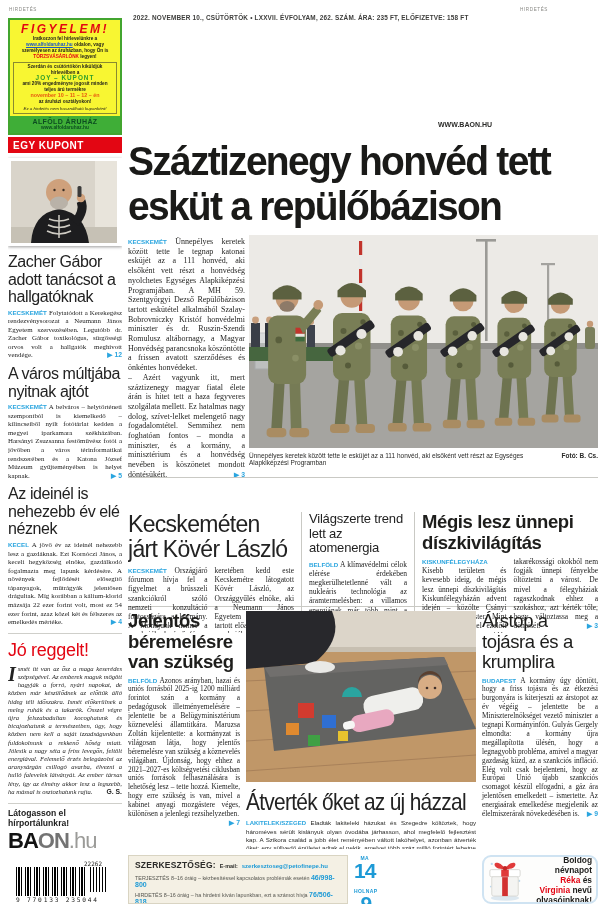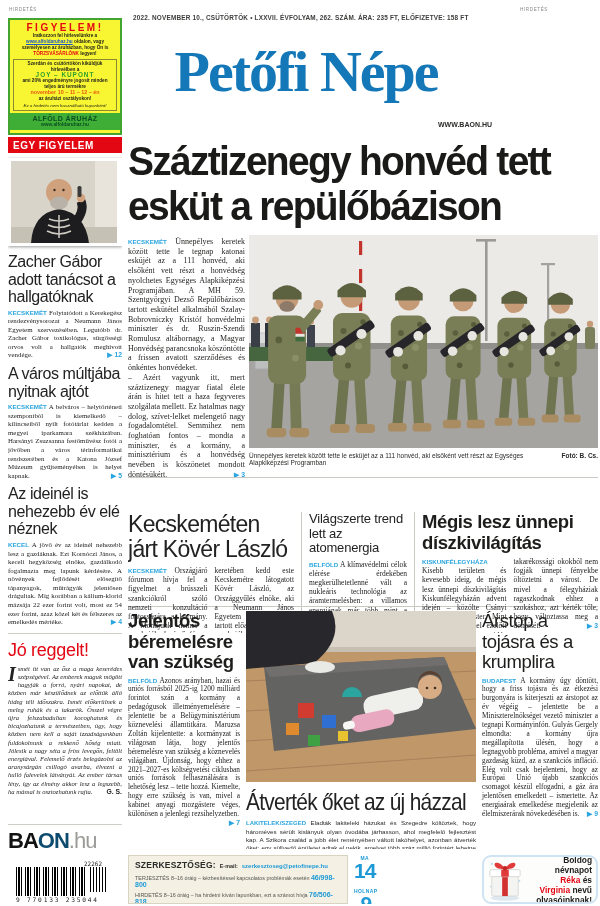--- a/index.html
+++ b/index.html
@@ -14,21 +14,21 @@
             color:#3c3c3a;letter-spacing:.2px;white-space:nowrap;}
   .masthead{position:absolute;left:138px;top:26px;width:336px;margin:0;text-align:center;
             font-family:"Liberation Serif",serif;font-weight:bold;font-size:58px;line-height:92px;
             color:#1377b8;letter-spacing:-2px;}
   .website{position:absolute;left:380px;top:121px;width:112px;text-align:right;
            font-size:7px;font-weight:bold;color:#2b2b29;}
 
   
   .left-ad{position:absolute;left:8px;top:18px;width:114px;height:117px;box-sizing:border-box;
            background:#f8f632;border:2px solid #43a52f;padding:2px 3px;overflow:hidden;text-align:center;}
-  .la-att{color:#e30613;font-weight:bold;font-size:10px;letter-spacing:2.5px;}
+  .la-att{color:#e30613;font-weight:bold;font-size:12px;letter-spacing:2.5px;font-style:italic;}
   .la-p{font-size:4.7px;line-height:5.9px;font-weight:bold;color:#1c1c1a;}
   .la-url{color:#1c56c8;text-decoration:underline;}
   .la-loyal{color:#e30613;}
   .la-box{border:1px solid #8a8a30;margin-top:2px;padding:1px 2px;font-size:4.7px;line-height:5.9px;font-weight:bold;}
   .la-joy{color:#2f9e2b;font-size:6.4px;letter-spacing:1px;display:block;}
   .la-dates{color:#e85a10;font-size:5.4px;display:block;}
   .la-disc{font-style:italic;font-weight:normal;display:block;margin-top:1px;font-size:4.4px;}
   .la-store{background:#3fae37;margin:2px -3px -2px;padding:2px 0 3px;}
   .la-store-name{color:#0c4d20;font-weight:bold;font-size:7px;letter-spacing:.4px;display:block;}
   .la-store-url{color:#0c4d20;font-size:4.8px;font-weight:bold;display:block;}
@@ -56,21 +56,21 @@
   .sb-rule{border:0;border-top:1px solid #cfcfca;margin:6px 0 4px;width:100%;}
   .greet-title{color:#e30613;font-size:18px;font-weight:400;margin:2px 0 4px;letter-spacing:-.3px;}
   .greet-body{font-family:"Liberation Serif",serif;font-style:italic;font-size:6.6px;line-height:8.2px;
               text-align:justify;margin:0;color:#222;}
   .dropcap{float:left;font-size:20px;line-height:16px;font-style:italic;font-weight:bold;margin:1px 2px 0 0;}
   .sig{float:right;font-style:normal;font-weight:bold;font-family:"Liberation Sans",sans-serif;font-size:6.8px;}
   .sb-bottom{margin-top:auto;}
   .portal-cta{font-size:8.6px;font-weight:bold;color:#222;margin:3px 0 1px;}
   .baon{font-size:22px;font-weight:bold;letter-spacing:-1px;line-height:24px;}
   .baon .ba{color:#121212;}
-  .baon .on{color:#0c4a6e;margin-top:28px;}
+  .baon .on{color:#737373;margin-top:28px;}
   .baon .hu{color:#9b9b98;font-weight:normal;}
   .barcode{margin-top:7px;width:100px;margin-left:8px;}
   .bc-top{font-family:"DejaVu Sans Mono",monospace;font-size:6px;text-align:right;padding-right:14px;}
   .bars{display:flex;gap:4px;align-items:flex-start;}
   .bar-main{width:70px;height:29px;
     background:repeating-linear-gradient(90deg,#000 0 1px,#fff 1px 2px,#000 2px 4px,#fff 4px 5px,#000 5px 6px,#fff 6px 9px);}
   .bar-add{width:18px;height:25px;
     background:repeating-linear-gradient(90deg,#000 0 1px,#fff 1px 3px,#000 3px 4px,#fff 4px 6px);}
   .bc-num{font-family:"DejaVu Sans Mono",monospace;font-size:6.2px;letter-spacing:1.8px;}
 
@@ -139,21 +139,20 @@
   .nd-red{color:#e30613;}
 </style>
 </head>
 <body>
 
 <div class="page">
 
   <div class="ad-note l">HIRDETÉS</div>
   <div class="ad-note r">HIRDETÉS</div>
   <div class="dateline">2022. NOVEMBER 10., CSÜTÖRTÖK • LXXVII. ÉVFOLYAM, 262. SZÁM. ÁRA: 235 FT, ELŐFIZETVE: 158 FT</div>
-  <h1 class="masthead">Petőfi Népe</h1>
   <div class="website">WWW.BAON.HU</div>
 
   <div class="left-ad">
     <div class="la-att">FIGYELEM!</div>
     <div class="la-p">
       <span>Iratkozzon fel hírlevelünkre a</span>
       <span class="la-url">www.alfoldaruhaz.hu</span>
       <span>oldalon, vagy személyesen az áruházban, hogy Ön is</span>
       <span class="la-loyal">TÖRZSVÁSÁRLÓNK</span>
       <span>legyen!</span>
@@ -167,21 +166,21 @@
       <span class="la-disc">Ez a hirdetés nem használható kuponként!</span>
     </div>
     <div class="la-store">
       <span class="la-store-name">ALFÖLD ÁRUHÁZ</span>
       <span class="la-store-url">www.alfoldaruhaz.hu</span>
     </div>
   </div>
 
 
   <aside class="sidebar">
-    <div class="sb-header">EGY FIGYELEM</div>
+    <div class="sb-header">EGY KUPONT</div>
 
     <figure class="sb-photo" style="margin-left:0;margin-right:0">
       <svg width="106" height="82" viewBox="0 0 106 82" preserveAspectRatio="none">
         <rect width="106" height="82" fill="#d9d4ca"></rect>
         <rect x="84" width="22" height="82" fill="#e8e4db"></rect>
         <rect y="66" width="106" height="16" fill="#c6c1b5"></rect>
         <path d="M20,82 Q22,52 48,48 Q74,52 78,82 Z" fill="#1d1d1f"></path>
         <g stroke="#cfccc4" stroke-width="1.5" fill="none">
           <path d="M38,58 Q48,62 58,58"></path>
             <path d="M37,64 Q48,69 59,64"></path>
@@ -223,20 +222,21 @@
 
     <h2 class="greet-title">Jó reggelt!</h2>
     <p class="greet-body">
       <span class="dropcap">I</span>
       <span>smét itt van az ősz a maga keserédes szépségével. Az emberek maguk mögött hagyják a forró, nyári napokat, de közben már készülődnek az előttük álló hideg téli időszakra. Ismét előkerülnek a meleg ruhák és a takarók. Ősszel végre újra felszabadultan kocoghatunk és bicajozhatunk a természetben, úgy, hogy közben nem kell a saját izzadságunkban fuldokolnunk a rekkenő hőség miatt. Jólesik a nagy séta a friss levegőn, feltölt energiával. Felemelő érzés belegázolni az aranysárgán csillogó avarba, élvezni a hulló falevelek látványát. Az ember társas lény, így az élmény akkor lesz a legszebb, ha mással is osztozhatunk rajta.</span>
       <span class="sig">G. S.</span>
     </p>
 
     <div class="sb-bottom">
       <hr class="sb-rule">
+      <div class="portal-cta">Látogasson el hírportálunkra!</div>
       <div class="baon"><span class="ba">BA</span><span class="on">ON</span><span class="hu">.hu</span></div>
       <div class="barcode">
         <div class="bc-top">22262</div>
         <div class="bars">
           <div class="bar-main"></div>
           <div class="bar-add"></div>
         </div>
         <div class="bc-num">9 770133 235044</div>
       </div>
     </div>

